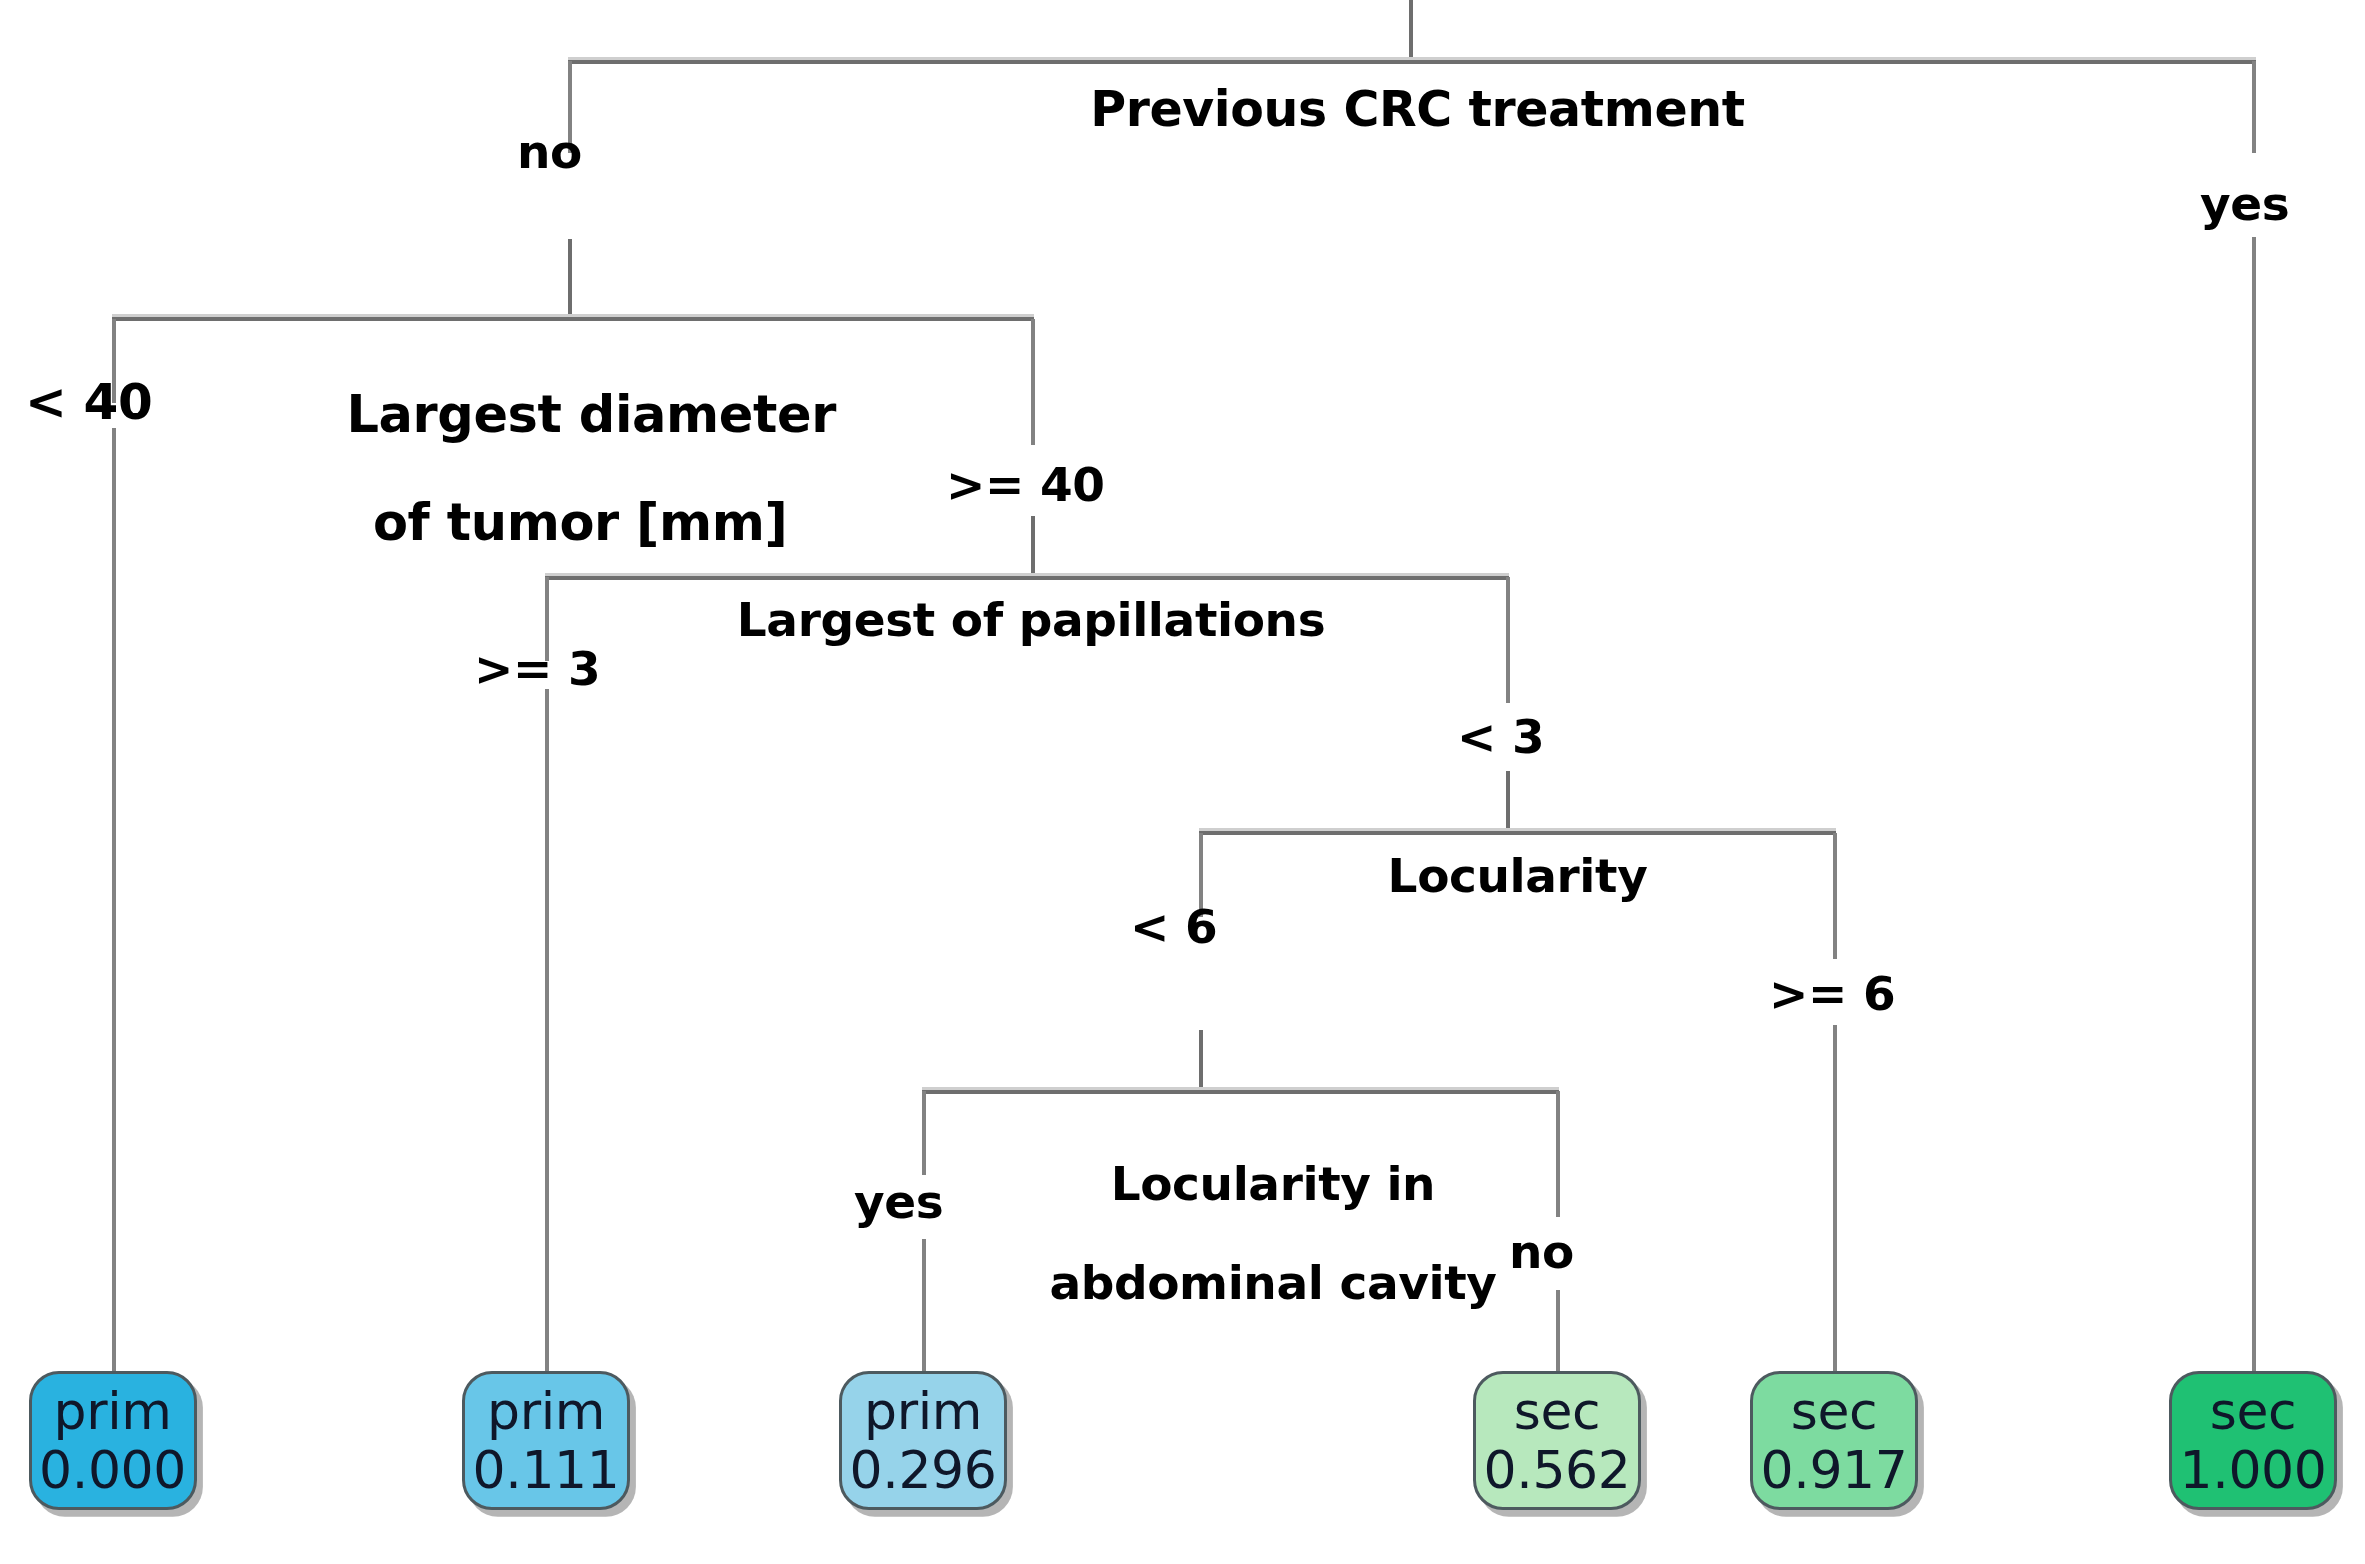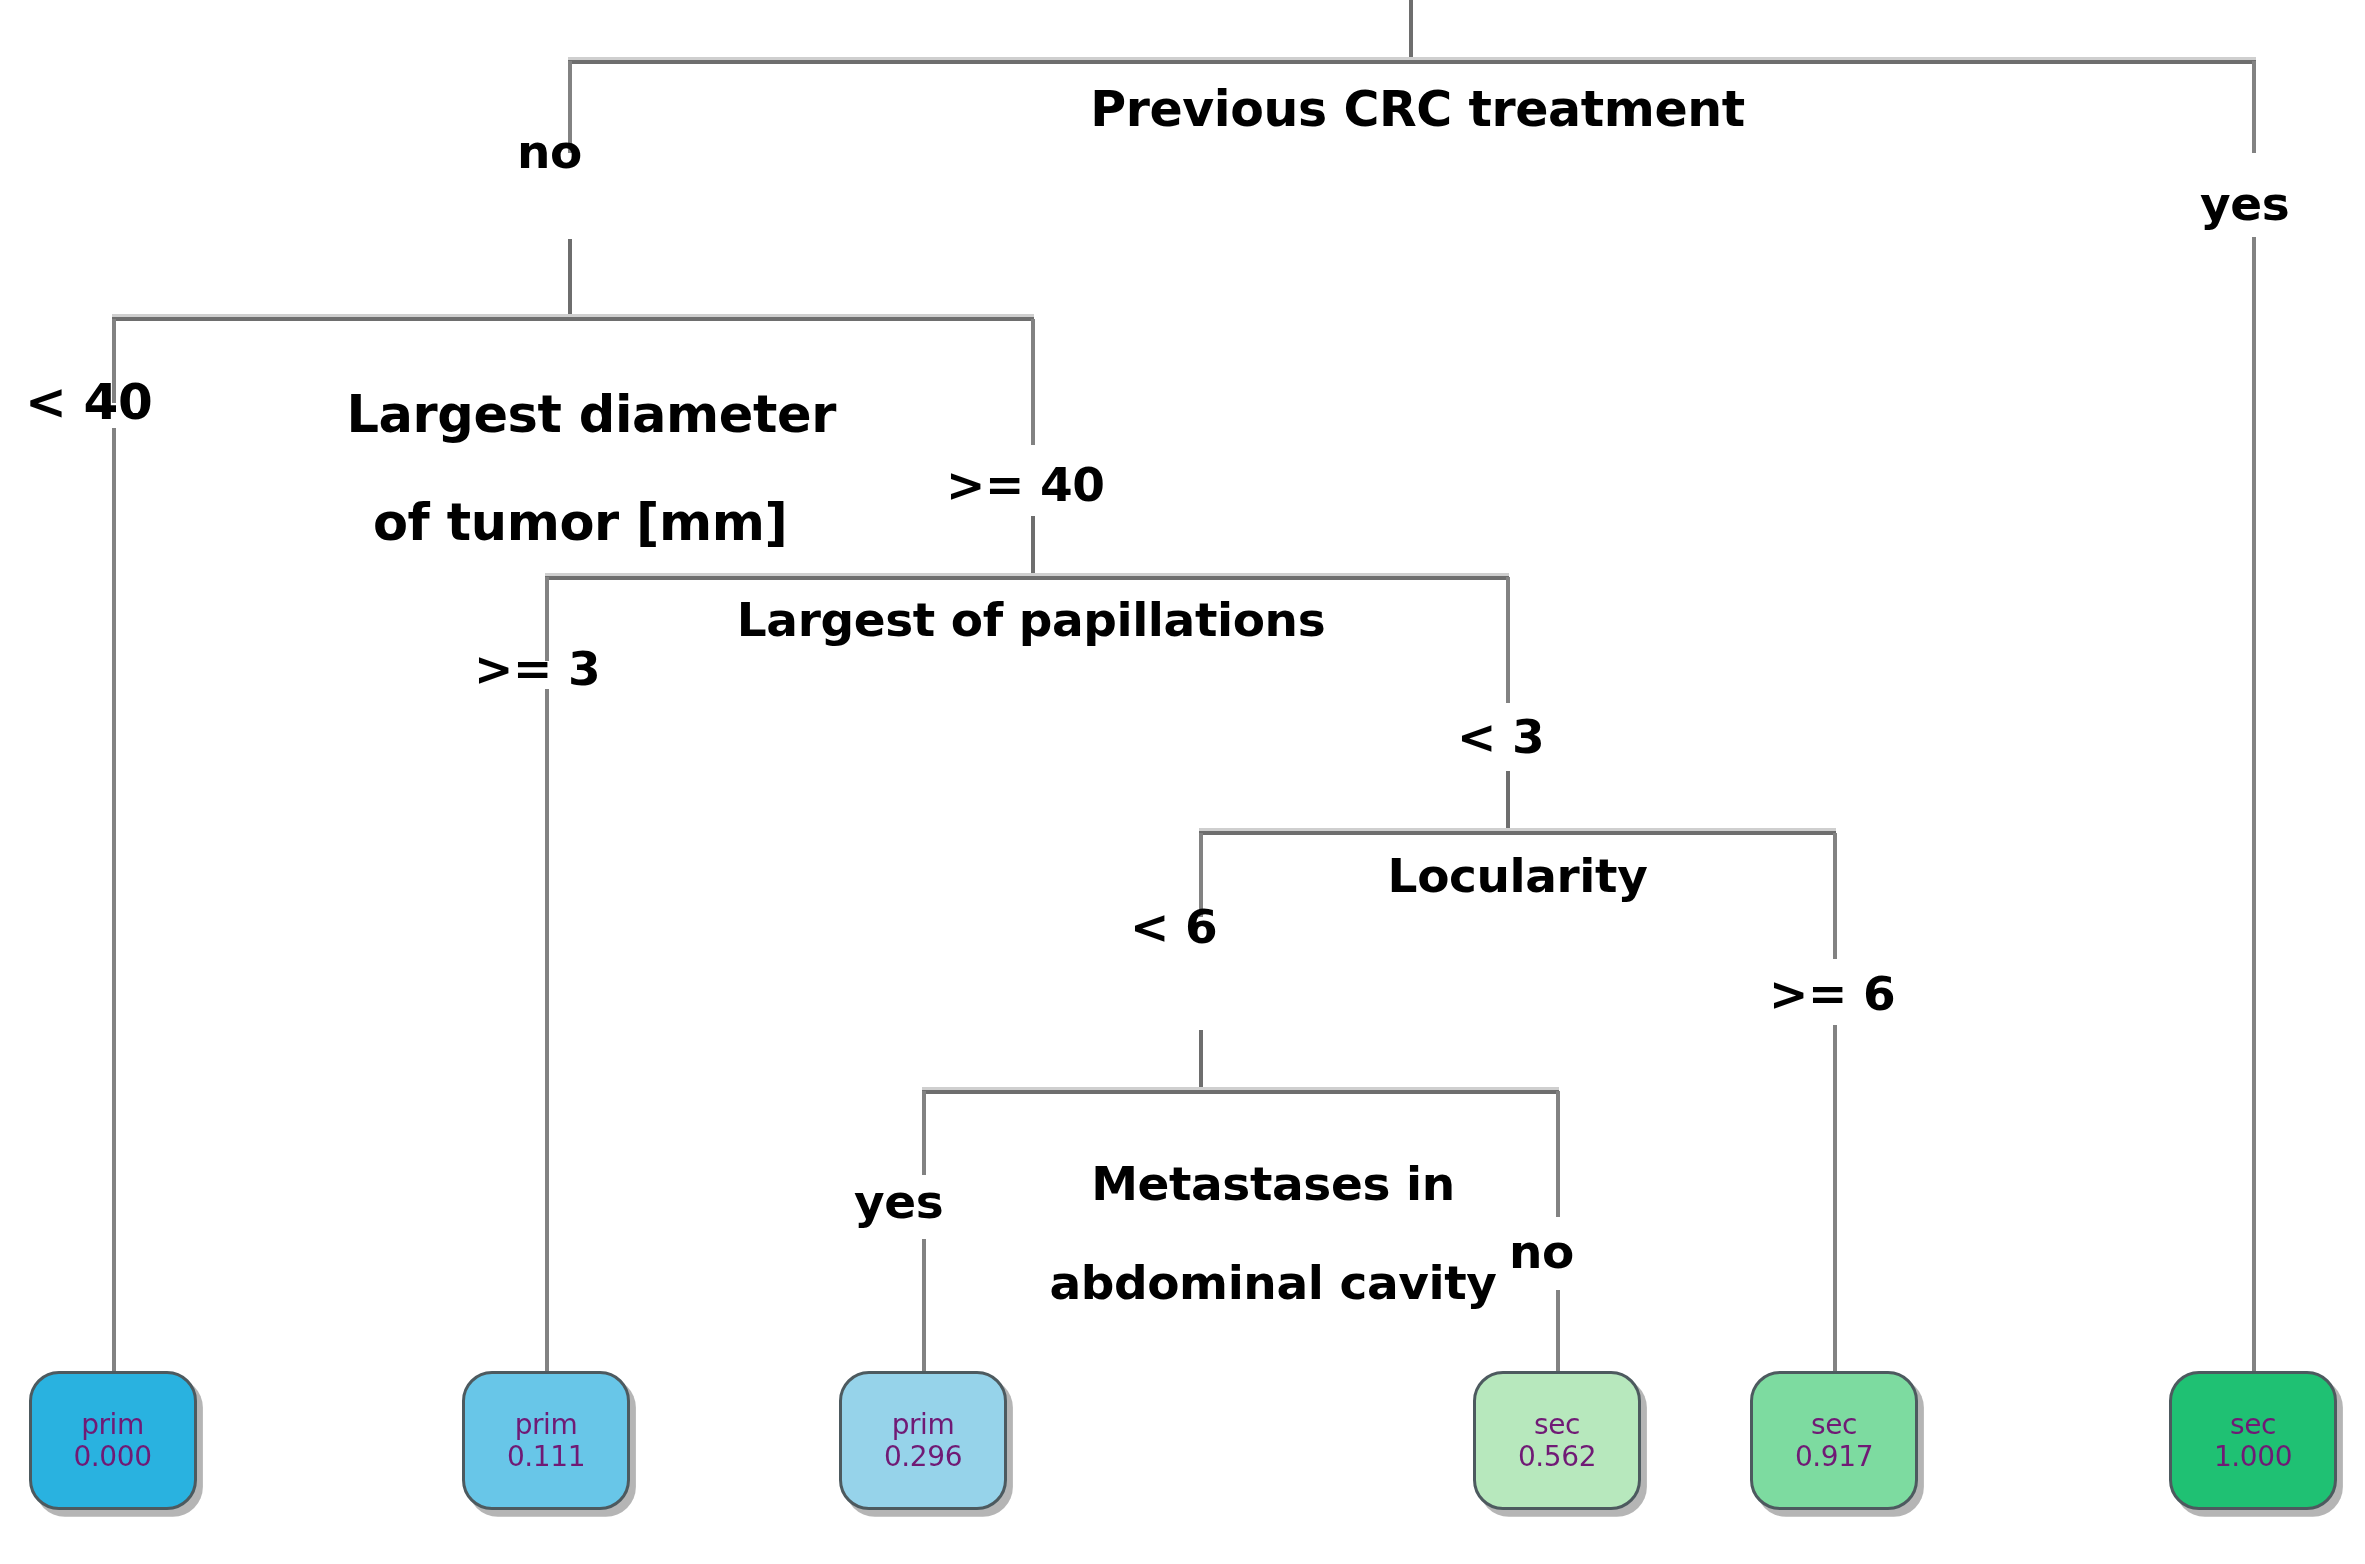--- a/index.html
+++ b/index.html
@@ -57,22 +57,22 @@
     border:3.4px solid #4d5a5f;
     box-sizing:border-box;
     display:flex;
     flex-direction:column;
     align-items:center;
     justify-content:center;
     box-shadow:5.9px 6.7px 0 rgba(120,120,120,0.55);
   }
   .leaf span{
     display:block;
-    font-size:28px;
-    color:#701a75;
+    font-size:52px;
+    color:#0f172a;
     line-height:1.12;
     letter-spacing:-0.4px;
     text-align:center;
   }
 </style>
 </head>
 <body>
 
 <div id="canvas">
 
@@ -130,21 +130,21 @@
 
   <div class="vline" style="left:1833px; top:1025px; height:348px;"></div>
 
   <div class="stem" style="left:1199px; top:1030px; height:63px;"></div>
 
   <div class="hline" style="left:922px; top:1087px; width:637px;"></div>
   <div class="vline" style="left:922px; top:1091px; height:84px;"></div>
   <div class="vline" style="left:1556px; top:1091px; height:126px;"></div>
 
   <div class="split-label" style="left:981px; top:1109px; width:520px; font-size:47px;">
-    <span>Metastases in</span><br>
+    <span>Locularity in</span><br>
     <span>abdominal cavity</span>
   </div>
 
   <div class="edge-label" style="left:854px; top:1174px; font-size:47px;">yes</div>
   <div class="edge-label" style="left:1509px; top:1224px; font-size:47px;">no</div>
 
   <div class="vline" style="left:922px; top:1239px; height:134px;"></div>
 
   <div class="vline" style="left:1556px; top:1290px; height:84px;"></div>
 

